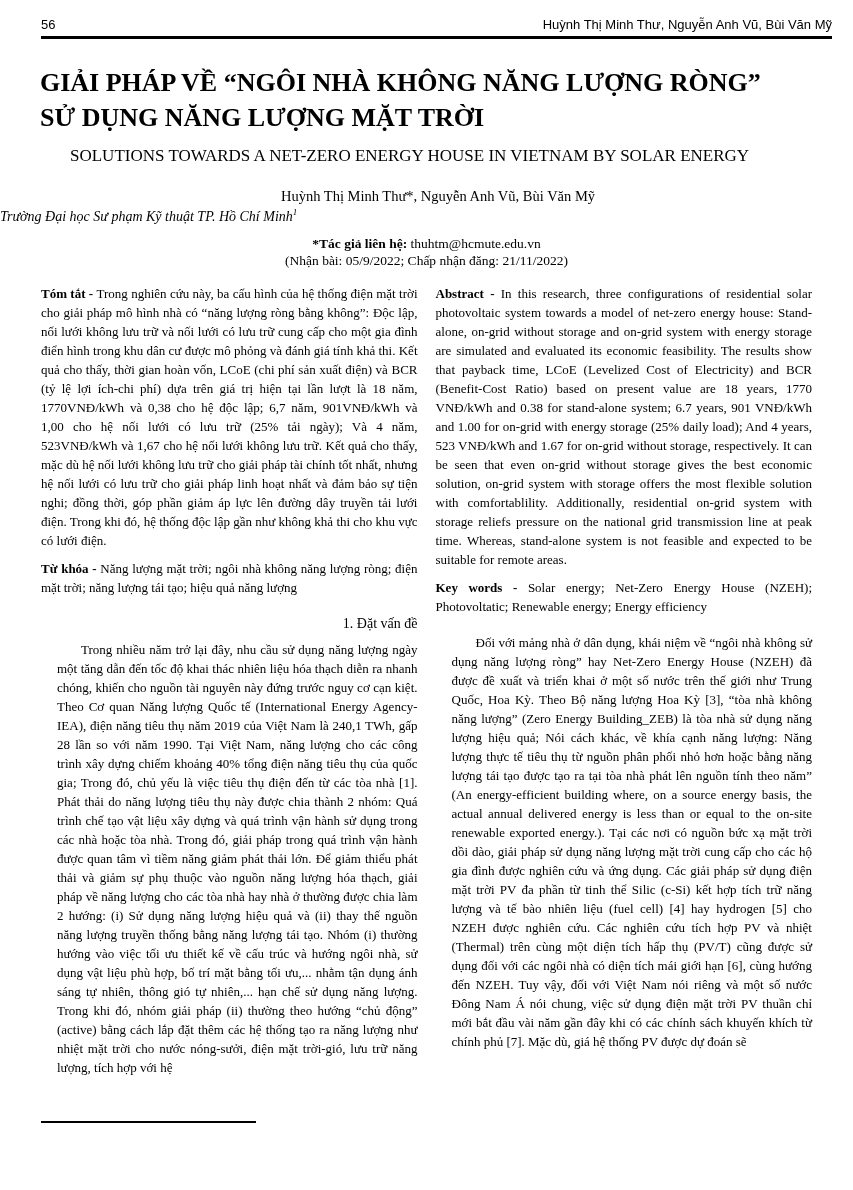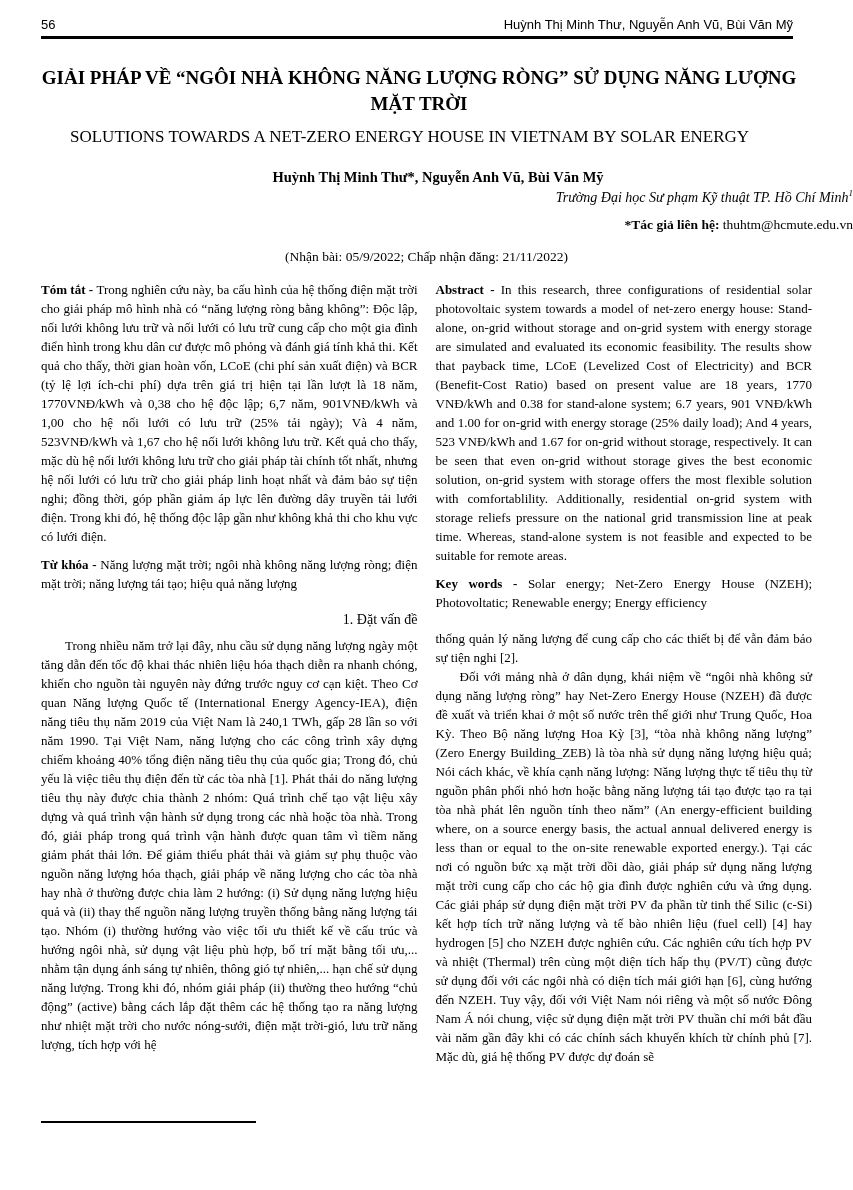--- a/index.html
+++ b/index.html
@@ -6,63 +6,63 @@
   .page{
     position:relative;
     width:853px;height:1190px;
     background:#ffffff;
     color:#000;
     font-family:"Liberation Serif", serif;
     overflow:hidden;
     margin:0 auto;
   }
   .header{
-    margin:17px 60px 0 41px;
+    margin:17px 21px 0 41px;
     display:flex;
     justify-content:space-between;
     align-items:flex-end;
     font-family:"Liberation Sans", sans-serif;
     font-size:13px;
     border-bottom:3px solid #000;
     padding-bottom:4px;
   }
   .title-vi{
     margin:26px 55px 0 40px;
-    text-align:center;
-    font-size:19px;
+    text-align:left;
+    font-size:26px;
     font-weight:bold;
     line-height:1.35;
   }
   .title-en{
     margin:10px 70px 0 70px;
     text-align:left;
     font-size:17px;
     font-weight:normal;
     line-height:1.3;
   }
   .authors{
     margin-top:21px;
     text-align:center;
-    font-weight:bold;
+    font-weight:normal;
     font-size:14.5px;
     padding-left:23px;
   }
   .affiliation{
     margin-top:4px;
-    text-align:right;
+    text-align:left;
     font-style:italic;
     font-size:14px;
   }
   .contact{
     margin-top:11px;
-    text-align:right;
+    text-align:center;
     font-size:13.5px;
   }
   .dates{
-    margin-top:16px;
+    margin-top:1px;
     text-align:center;
     font-size:13.5px;
   }
   .columns{
     margin:15px 41px 0 41px;
     display:flex;
     gap:18px;
     font-size:13px;
     line-height:19px;
     text-align:justify;
@@ -71,21 +71,21 @@
   .abstract{margin:0 0 9px 0;}
   .keywords{margin:0 0 17px 0;}
   .lead{font-weight:bold;}
   .sec-heading{
     font-size:14px;
     font-weight:normal;
     margin:3px 0 7px 0;
     text-align:right;
   }
   .para{margin:0;}
-  .indent{text-indent:24px;}
+  .indent{text-indent:24px;margin-left:16px;}
   sup{font-size:9px;line-height:0;}
   .footnote{
     position:absolute;
     left:41px;right:41px;top:1121px;
     font-size:11.5px;
     line-height:15px;
   }
   .footnote-rule{
     width:215px;
     border-top:2px solid #000;
@@ -119,21 +119,20 @@
     <div class="col">
       <p class="abstract"><b class="lead">Tóm tắt - </b><span>Trong nghiên cứu này, ba cấu hình của hệ thống điện mặt trời cho giải pháp mô hình nhà có “năng lượng ròng bằng không”: Độc lập, nối lưới không lưu trữ và nối lưới có lưu trữ cung cấp cho một gia đình điển hình trong khu dân cư được mô phỏng và đánh giá tính khả thi. Kết quả cho thấy, thời gian hoàn vốn, LCoE (chi phí sản xuất điện) và BCR (tỷ lệ lợi ích-chi phí) dựa trên giá trị hiện tại lần lượt là 18 năm, 1770VNĐ/kWh và 0,38 cho hệ độc lập; 6,7 năm, 901VNĐ/kWh và 1,00 cho hệ nối lưới có lưu trữ (25% tải ngày); Và 4 năm, 523VNĐ/kWh và 1,67 cho hệ nối lưới không lưu trữ. Kết quả cho thấy, mặc dù hệ nối lưới không lưu trữ cho giải pháp tài chính tốt nhất, nhưng hệ nối lưới có lưu trữ cho giải pháp linh hoạt nhất và đảm bảo sự tiện nghi; đồng thời, góp phần giảm áp lực lên đường dây truyền tải lưới điện. Trong khi đó, hệ thống độc lập gần như không khả thi cho khu vực có lưới điện.</span></p>
       <p class="keywords"><b class="lead">Từ khóa - </b><span>Năng lượng mặt trời; ngôi nhà không năng lượng ròng; điện mặt trời; năng lượng tái tạo; hiệu quả năng lượng</span></p>
       <h3 class="sec-heading">1. Đặt vấn đề</h3>
       <p class="para indent">Trong nhiều năm trở lại đây, nhu cầu sử dụng năng lượng ngày một tăng dẫn đến tốc độ khai thác nhiên liệu hóa thạch diễn ra nhanh chóng, khiến cho nguồn tài nguyên này đứng trước nguy cơ cạn kiệt. Theo Cơ quan Năng lượng Quốc tế (International Energy Agency-IEA), điện năng tiêu thụ năm 2019 của Việt Nam là 240,1 TWh, gấp 28 lần so với năm 1990. Tại Việt Nam, năng lượng cho các công trình xây dựng chiếm khoảng 40% tổng điện năng tiêu thụ của quốc gia; Trong đó, chủ yếu là việc tiêu thụ điện đến từ các tòa nhà [1]. Phát thải do năng lượng tiêu thụ này được chia thành 2 nhóm: Quá trình chế tạo vật liệu xây dựng và quá trình vận hành sử dụng trong các nhà hoặc tòa nhà. Trong đó, giải pháp trong quá trình vận hành được quan tâm vì tiềm năng giảm phát thải lớn. Để giảm thiểu phát thải và giảm sự phụ thuộc vào nguồn năng lượng hóa thạch, giải pháp về năng lượng cho các tòa nhà hay nhà ở thường được chia làm 2 hướng: (i) Sử dụng năng lượng hiệu quả và (ii) thay thế nguồn năng lượng truyền thống bằng năng lượng tái tạo. Nhóm (i) thường hướng vào việc tối ưu thiết kế về cấu trúc và hướng ngôi nhà, sử dụng vật liệu phù hợp, bố trí mặt bằng tối ưu,... nhằm tận dụng ánh sáng tự nhiên, thông gió tự nhiên,... hạn chế sử dụng năng lượng. Trong khi đó, nhóm giải pháp (ii) thường theo hướng “chủ động” (active) bằng cách lắp đặt thêm các hệ thống tạo ra năng lượng như nhiệt mặt trời cho nước nóng-sưởi, điện mặt trời-gió, lưu trữ năng lượng, tích hợp với hệ</p>
     </div>
 
     <div class="col">
       <p class="abstract"><b class="lead">Abstract - </b><span>In this research, three configurations of residential solar photovoltaic system towards a model of net-zero energy house: Stand-alone, on-grid without storage and on-grid system with energy storage are simulated and evaluated its economic feasibility. The results show that payback time, LCoE (Levelized Cost of Electricity) and BCR (Benefit-Cost Ratio) based on present value are 18 years, 1770 VNĐ/kWh and 0.38 for stand-alone system; 6.7 years, 901 VNĐ/kWh and 1.00 for on-grid with energy storage (25% daily load); And 4 years, 523 VNĐ/kWh and 1.67 for on-grid without storage, respectively. It can be seen that even on-grid without storage gives the best economic solution, on-grid system with storage offers the most flexible solution with comfortablility. Additionally, residential on-grid system with storage reliefs pressure on the national grid transmission line at peak time. Whereas, stand-alone system is not feasible and expected to be suitable for remote areas.</span></p>
       <p class="keywords"><b class="lead">Key words - </b><span>Solar energy; Net-Zero Energy House (NZEH); Photovoltatic; Renewable energy; Energy efficiency</span></p>
-      <p class="para">thống quản lý năng lượng để cung cấp cho các thiết bị để vẫn đảm bảo sự tiện nghi [2].</p>
       <p class="para indent">Đối với mảng nhà ở dân dụng, khái niệm về “ngôi nhà không sử dụng năng lượng ròng” hay Net-Zero Energy House (NZEH) đã được đề xuất và triển khai ở một số nước trên thế giới như Trung Quốc, Hoa Kỳ. Theo Bộ năng lượng Hoa Kỳ [3], “tòa nhà không năng lượng” (Zero Energy Building_ZEB) là tòa nhà sử dụng năng lượng hiệu quả; Nói cách khác, về khía cạnh năng lượng: Năng lượng thực tế tiêu thụ từ nguồn phân phối nhỏ hơn hoặc bằng năng lượng tái tạo được tạo ra tại tòa nhà phát lên nguồn tính theo năm” (An energy-efficient building where, on a source energy basis, the actual annual delivered energy is less than or equal to the on-site renewable exported energy.). Tại các nơi có nguồn bức xạ mặt trời dồi dào, giải pháp sử dụng năng lượng mặt trời cung cấp cho các hộ gia đình được nghiên cứu và ứng dụng. Các giải pháp sử dụng điện mặt trời PV đa phần từ tinh thể Silic (c-Si) kết hợp tích trữ năng lượng và tế bào nhiên liệu (fuel cell) [4] hay hydrogen [5] cho NZEH được nghiên cứu. Các nghiên cứu tích hợp PV và nhiệt (Thermal) trên cùng một diện tích hấp thụ (PV/T) cũng được sử dụng đối với các ngôi nhà có diện tích mái giới hạn [6], cùng hướng đến NZEH. Tuy vậy, đối với Việt Nam nói riêng và một số nước Đông Nam Á nói chung, việc sử dụng điện mặt trời PV thuần chỉ mới bắt đầu vài năm gần đây khi có các chính sách khuyến khích từ chính phủ [7]. Mặc dù, giá hệ thống PV được dự đoán sẽ</p>
     </div>
 
   </div>
 
   <div class="footnote">
     <div class="footnote-rule"></div>
   </div>
 
 </div>

